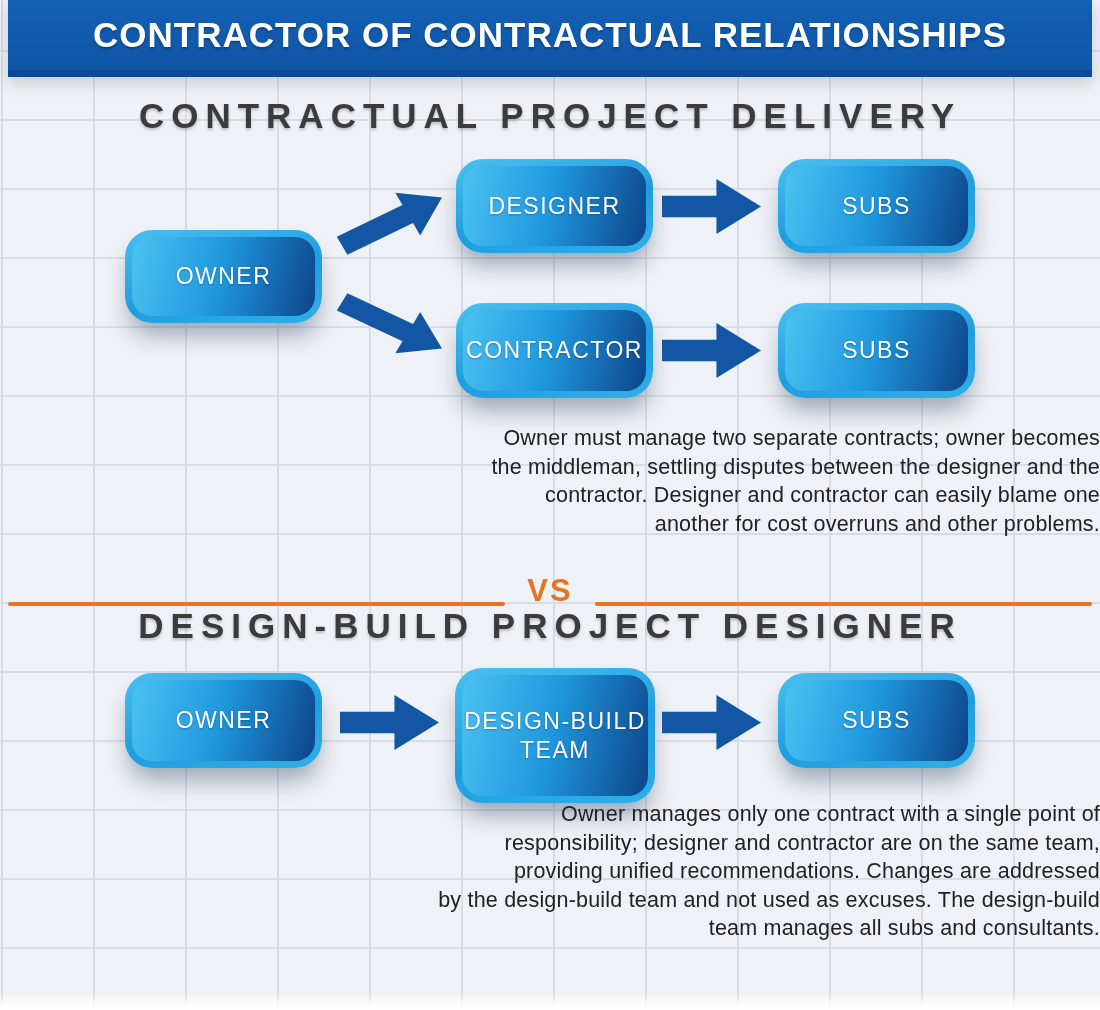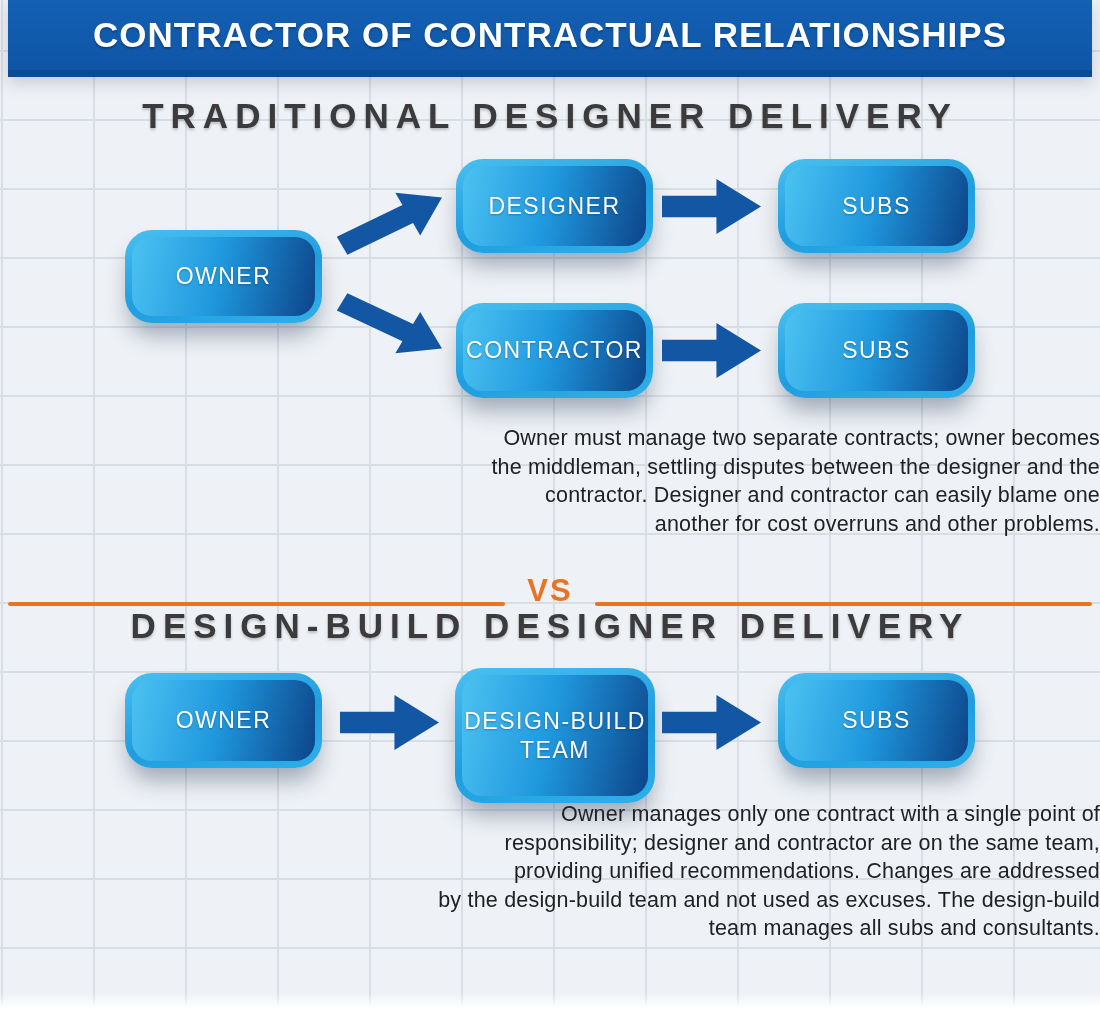--- a/index.html
+++ b/index.html
@@ -93,21 +93,21 @@
 </style>
 </head>
 <body>
 
 <div class="canvas">
 
   <div class="banner">
     <div class="banner-title">CONTRACTOR OF CONTRACTUAL RELATIONSHIPS</div>
   </div>
 
-  <div class="section-title title-trad">TRADITIONAL DESIGNER DELIVERY</div>
+  <div class="section-title title-trad">CONTRACTUAL PROJECT DELIVERY</div>
 
   <div class="node" id="t-owner">
     <div class="node-inner">OWNER</div>
   </div>
 
   <div class="arrow a-up">
     <svg viewBox="0 0 105 69" preserveAspectRatio="none" aria-hidden="true">
       <polygon points="0.8,48.3 65.2,14.1 58.2,0.8 104,6 82.6,46.8 75.6,33.5 11.2,67.7"></polygon>
     </svg>
   </div>
@@ -146,21 +146,21 @@
   </div>
 
   <div class="desc desc-trad">Owner must manage two separate contracts; owner becomes<br>the middleman, settling disputes between the designer and the<br>contractor. Designer and contractor can easily blame one<br>another for cost overruns and other problems.</div>
 
   <div class="vs-divider">
     <div class="vs-line"></div>
     <div class="vs-label">VS</div>
     <div class="vs-line"></div>
   </div>
 
-  <div class="section-title title-db">DESIGN-BUILD DESIGNER DELIVERY</div>
+  <div class="section-title title-db">DESIGN-BUILD PROJECT DESIGNER</div>
 
   <div class="node" id="d-owner">
     <div class="node-inner">OWNER</div>
   </div>
 
   <div class="arrow a-h3">
     <svg viewBox="0 0 100 60" preserveAspectRatio="none" aria-hidden="true">
       <polygon points="0,19 55,19 55,2 100,30 55,58 55,41 0,41"></polygon>
     </svg>
   </div>

